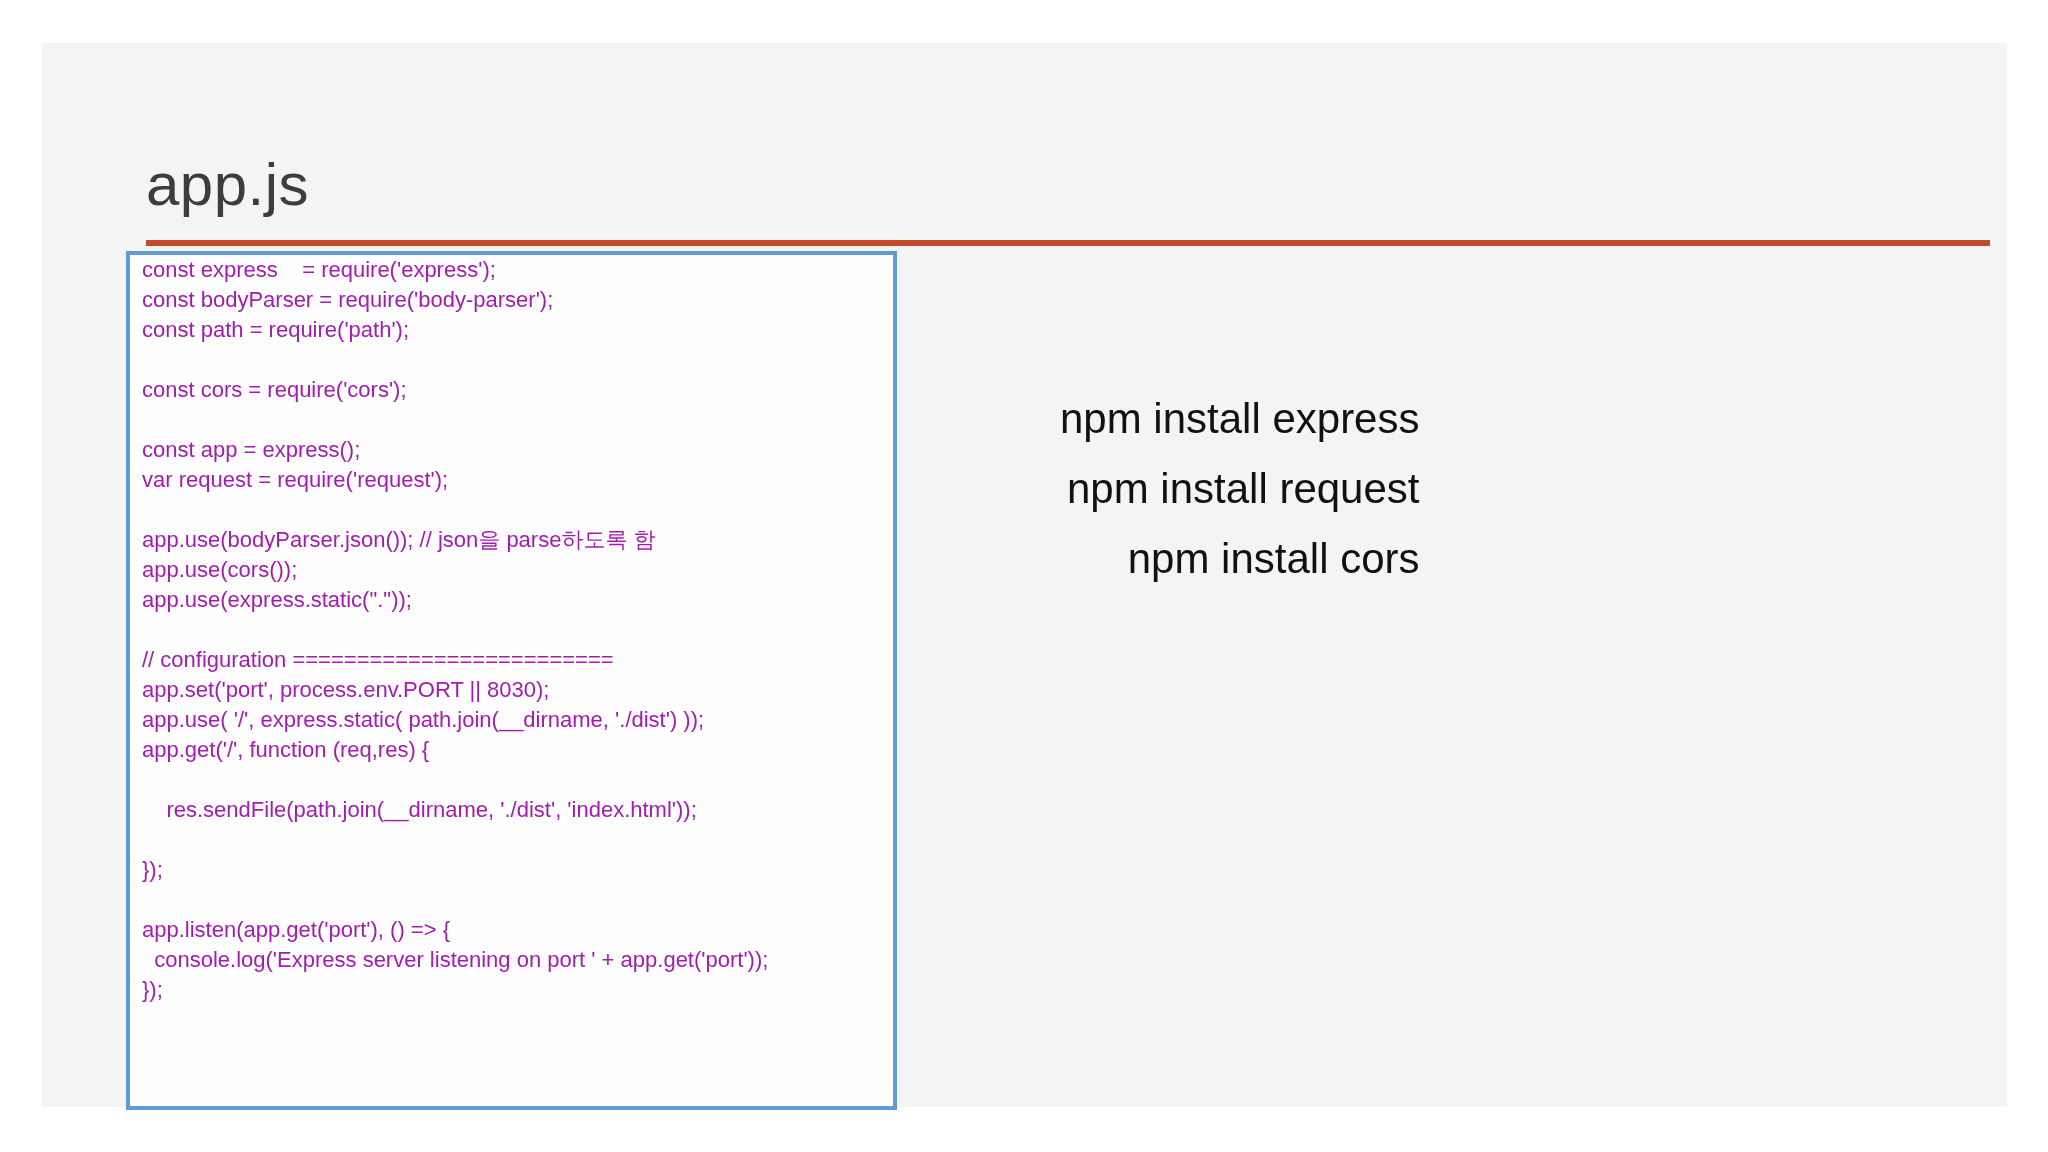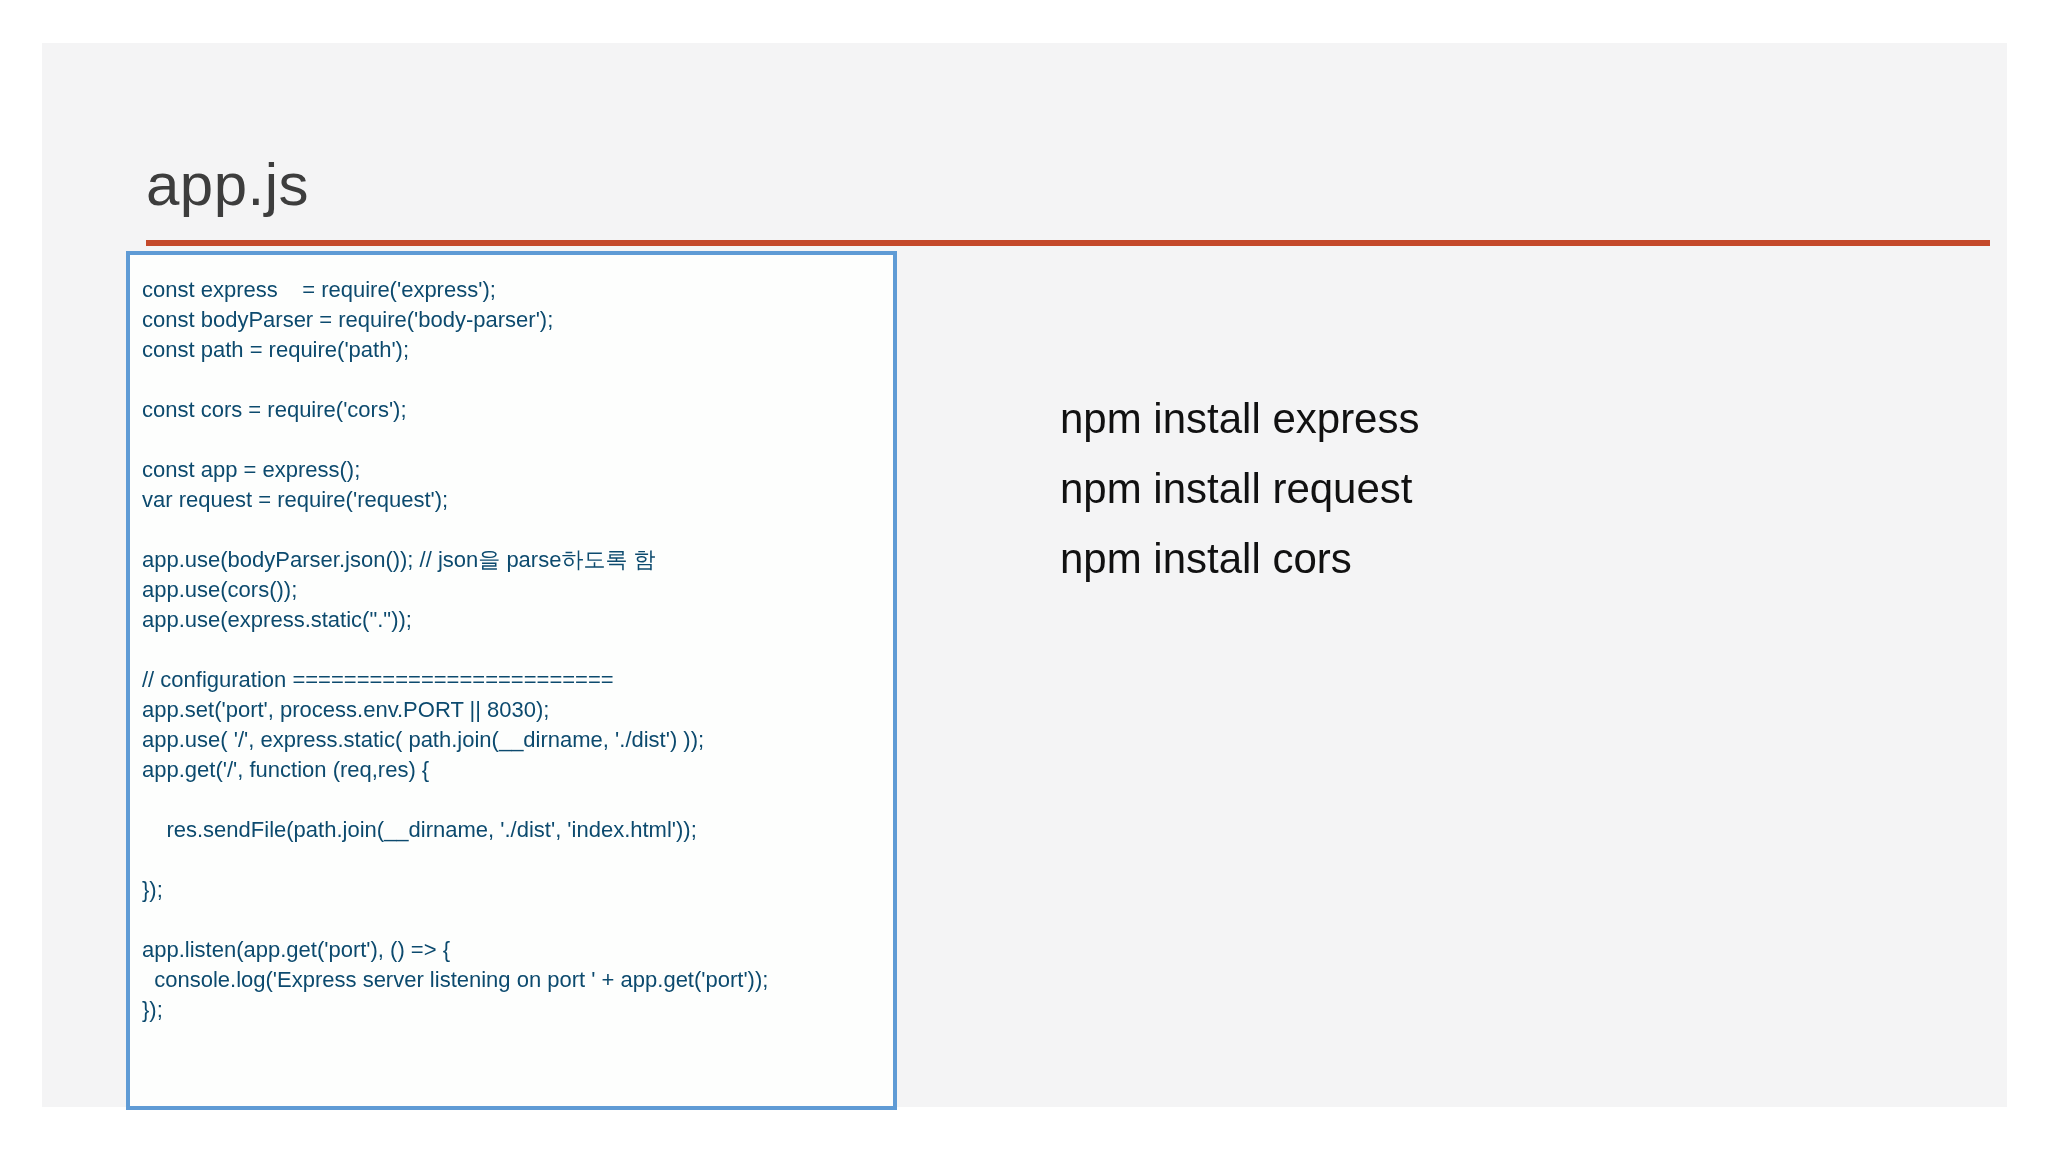--- a/index.html
+++ b/index.html
@@ -49,37 +49,38 @@
     top: 208px;
     width: 771px;
     height: 859px;
     box-sizing: border-box;
     background: #fdfefd;
     border: 4px solid #5f9bd5;
   }
   .code-text {
     position: absolute;
     left: 12px;
-    top: 20px;
+    top: 0;
     white-space: pre;
     font-family: "Liberation Sans", sans-serif;
     font-size: 22px;
     line-height: 30px;
-    color: #0c4a6e;
+    color: #a21caf;
   }
   .npm-list {
     position: absolute;
     left: 1018px;
     top: 354px;
   }
   .npm-item {
     font-size: 42px;
     line-height: 44px;
     margin-bottom: 26px;
     color: #111111;
+    text-align: right;
   }
 </style>
 </head>
 <body>
 
 <div class="canvas">
   <div class="slide">
 
     <div class="slide-title">app.js</div>
 

